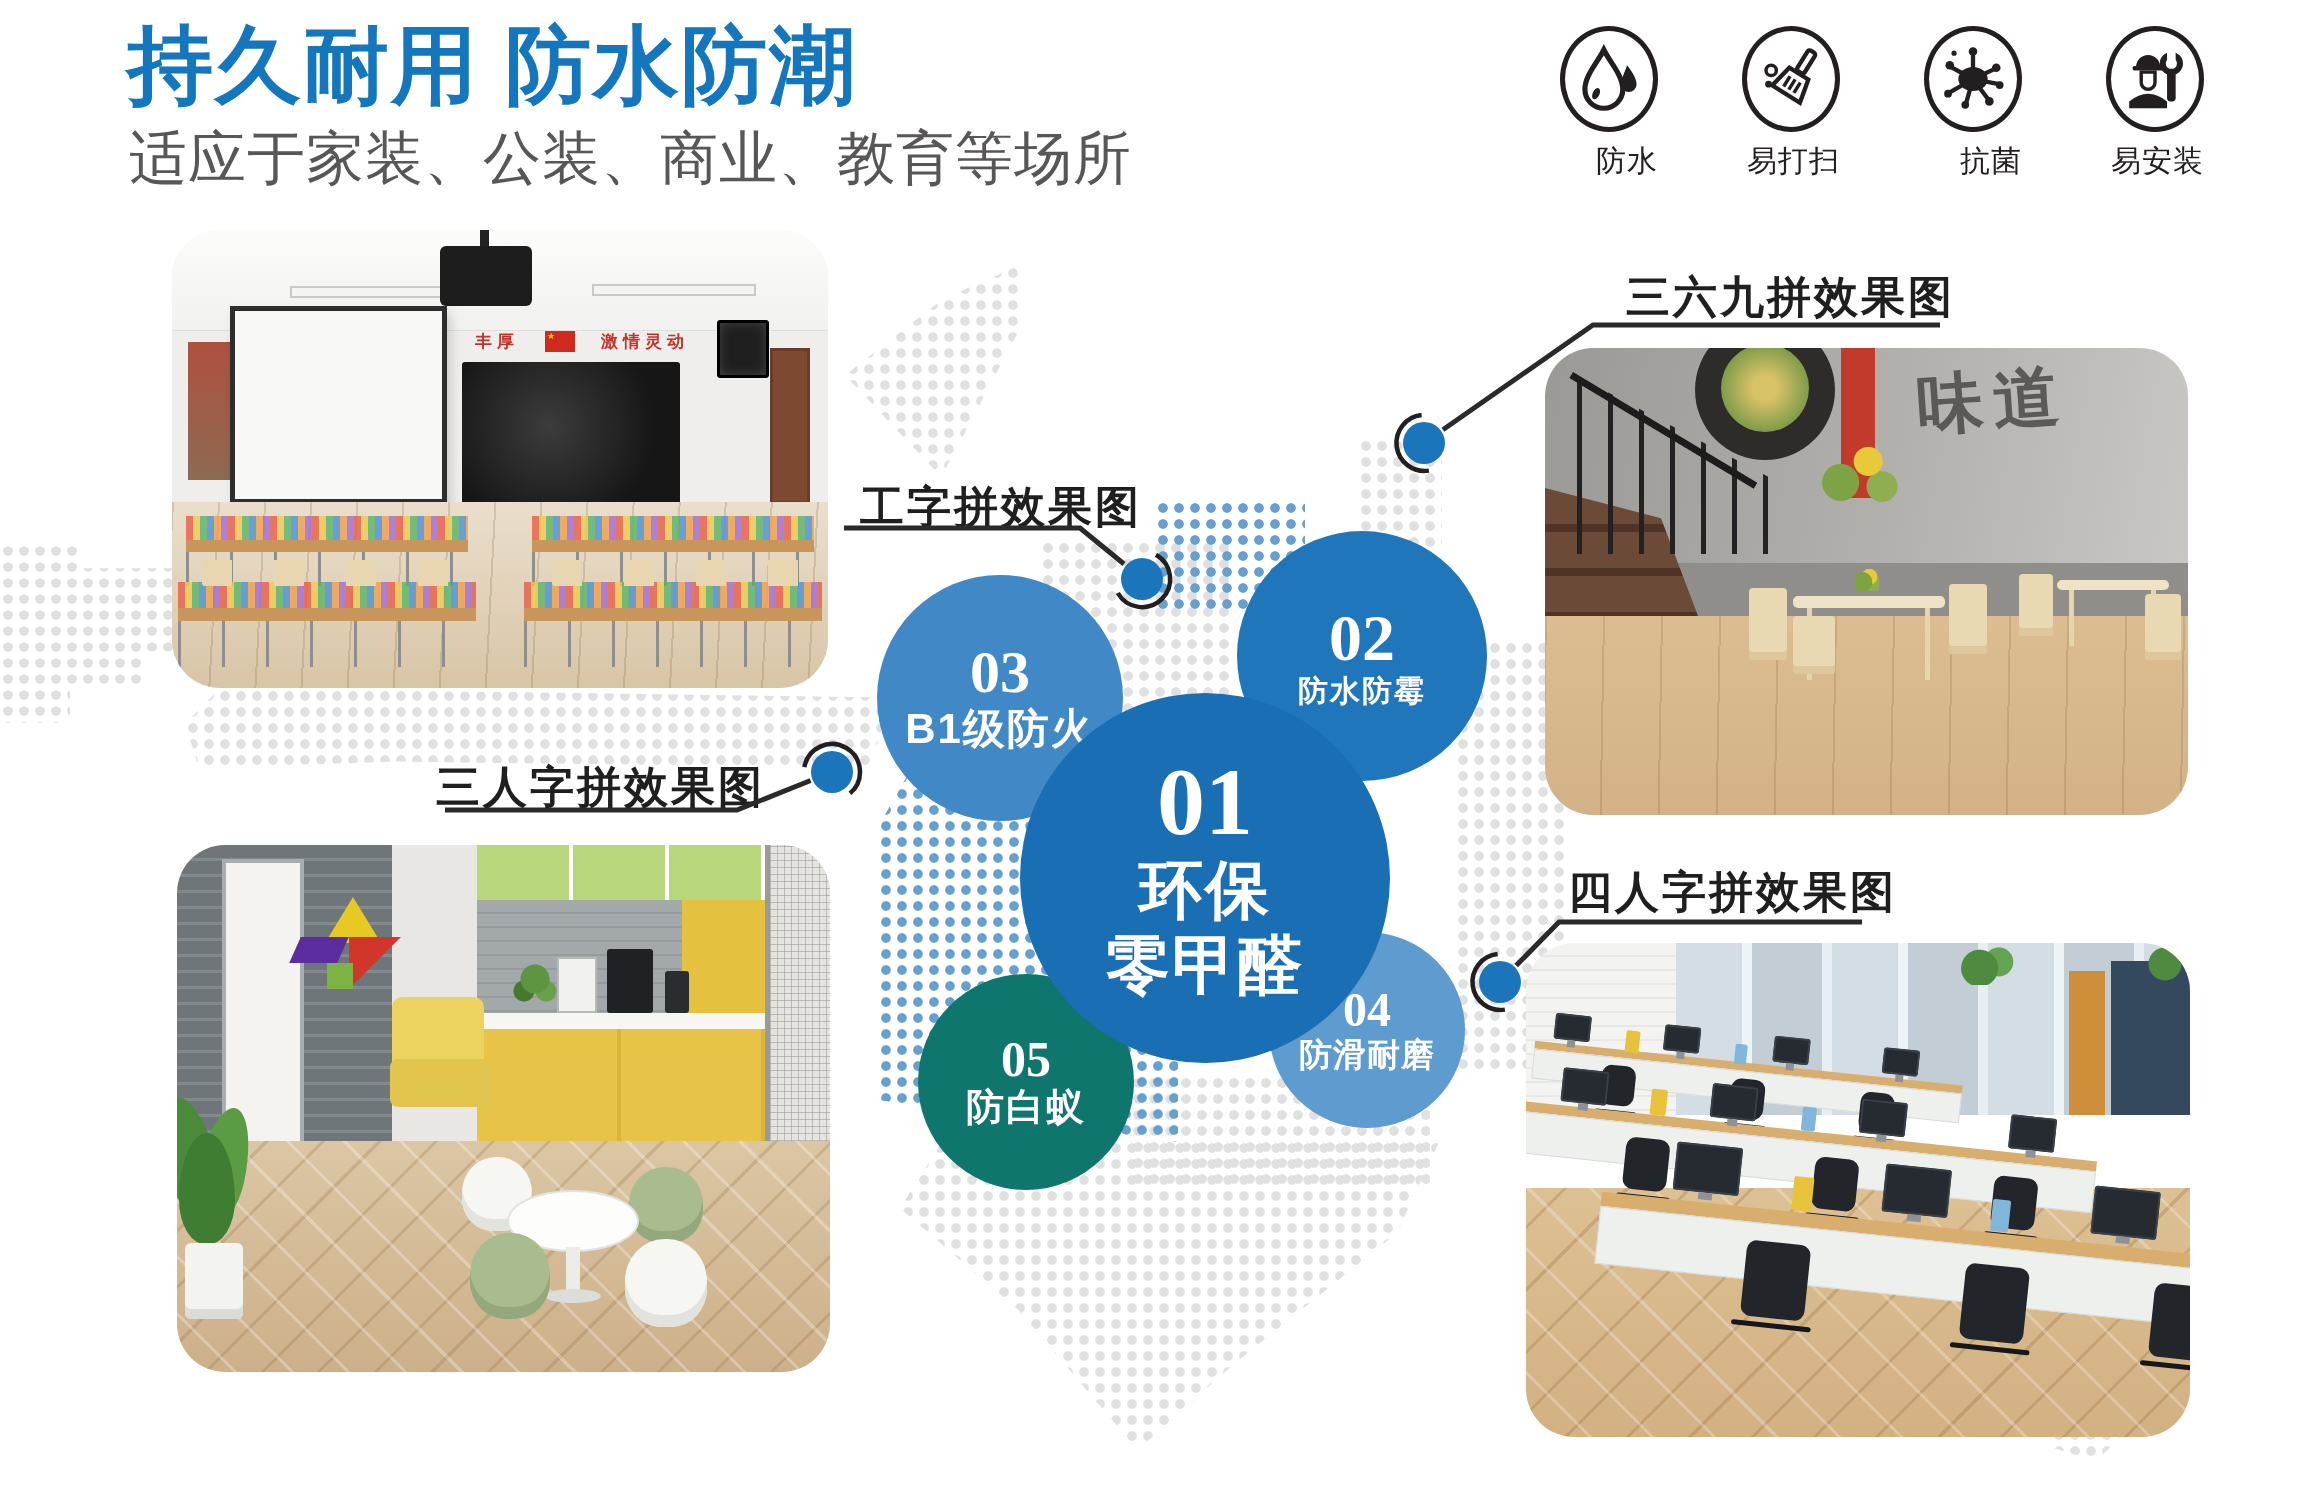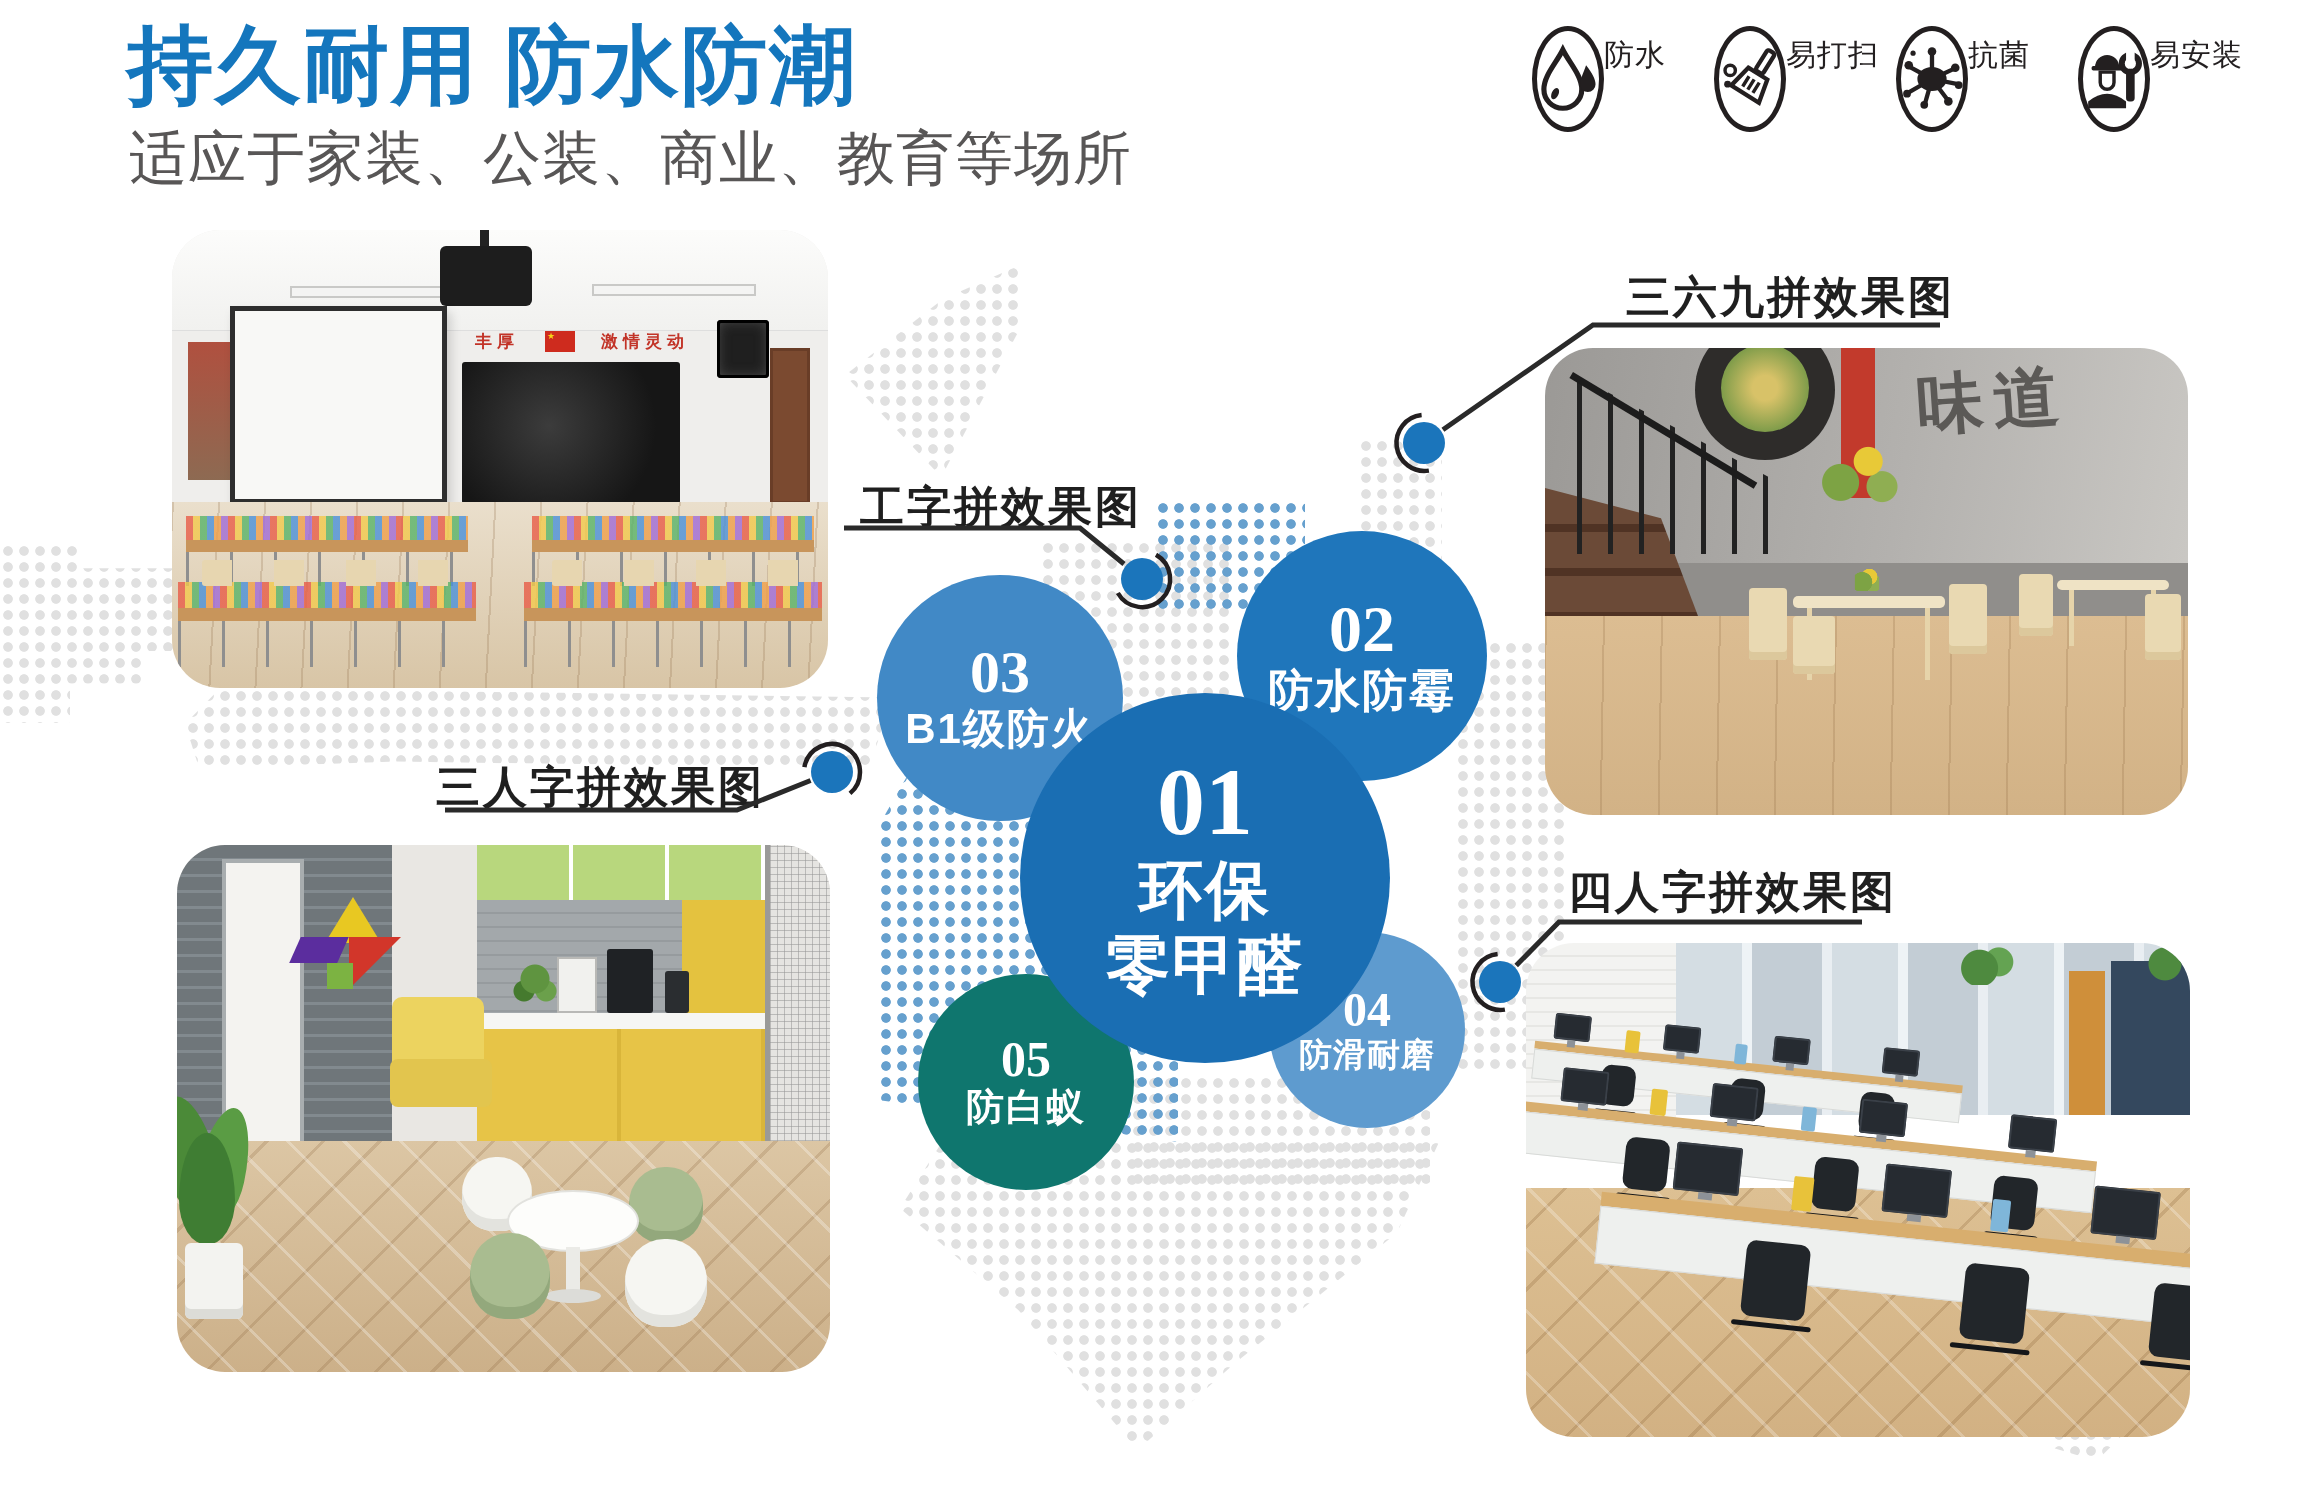--- a/index.html
+++ b/index.html
@@ -3,21 +3,21 @@
 <meta charset="utf-8">
 <style>
   html,body{margin:0;padding:0;background:#fff;}
   .page{position:relative;width:2304px;height:1485px;background:#ffffff;overflow:hidden;
         font-family:"Liberation Sans","DejaVu Sans",sans-serif;color:#231f20;}
   
   .title{position:absolute;left:127px;top:8px;font-size:86px;font-weight:900;color:#1476bd;letter-spacing:2px;white-space:nowrap;}
   .subtitle{position:absolute;left:129px;top:120px;font-size:58px;font-weight:500;color:#585656;letter-spacing:1px;white-space:nowrap;}
   
   .features{position:absolute;left:1532px;top:26px;width:672px;display:flex;justify-content:space-between;}
-  .feat{width:126px;display:flex;flex-direction:row;align-items:flex-start;}
+  .feat{width:126px;display:flex;flex-direction:column;align-items:flex-end;}
   .feat .ring{width:88px;height:96px;border:5px solid #231f20;border-radius:50%;display:flex;align-items:center;justify-content:center;background:#fff;}
   .feat .lbl{margin-top:9px;font-size:30px;color:#231f20;letter-spacing:1px;white-space:nowrap;}
   
   .dots{position:absolute;background-image:radial-gradient(circle,#e0e0e0 4.4px,transparent 5.2px);background-size:16px 16px;z-index:1;}
   .dots.blue{background-image:radial-gradient(circle,#66a0ce 4.4px,transparent 5.2px);}
   
   .photo{position:absolute;border-radius:48px;overflow:hidden;z-index:2;}
   .abs{position:absolute;}
   
   .cl-wall{left:0;top:0;width:656px;height:290px;background:#efeeec;}
@@ -113,21 +113,21 @@
   .folder{position:absolute;background:#7fb6d9;border-radius:2px;}
   
   .bubble{position:absolute;border-radius:50%;color:#fff;display:flex;flex-direction:column;align-items:center;justify-content:center;text-align:center;z-index:3;}
   .bubble .num{font-family:"Liberation Serif","DejaVu Serif",serif;font-weight:700;line-height:1.05;}
   .bubble .cap{font-weight:700;letter-spacing:2px;line-height:1.2;white-space:nowrap;}
   .b1{left:1020px;top:693px;width:370px;height:370px;background:#1a6eb3;}
   .b1 .num{font-size:96px;}
   .b1 .cap{font-size:64px;line-height:1.18;}
   .b2{left:1237px;top:531px;width:250px;height:250px;background:#1f76bb;}
   .b2 .num{font-size:66px;}
-  .b2 .cap{font-size:45px;}
+  .b2 .cap{font-size:30px;}
   .b3{left:877px;top:575px;width:246px;height:246px;background:#4189c6;}
   .b3 .num{font-size:60px;}
   .b3 .cap{font-size:42px;}
   .b4{left:1269px;top:932px;width:196px;height:196px;background:#5e9bcf;}
   .b4 .num{font-size:48px;}
   .b4 .cap{font-size:33px;letter-spacing:1px;}
   .b5{left:918px;top:974px;width:216px;height:216px;background:#0f766e;}
   .b5 .num{font-size:50px;}
   .b5 .cap{font-size:38px;}
   

